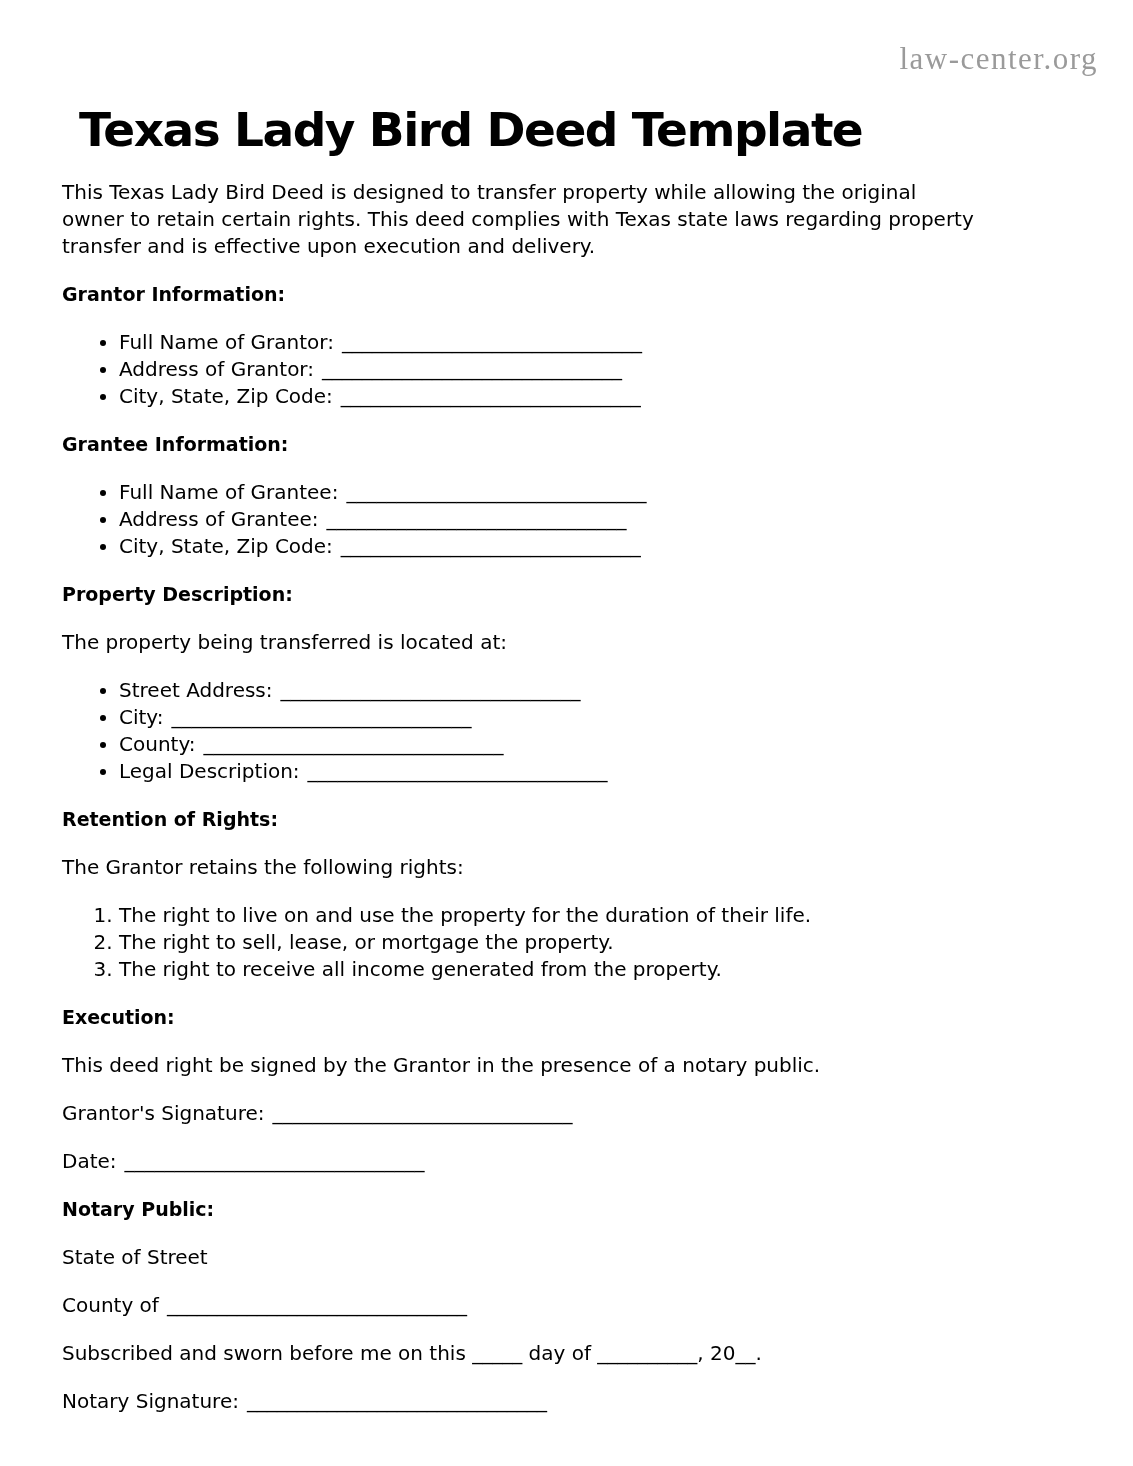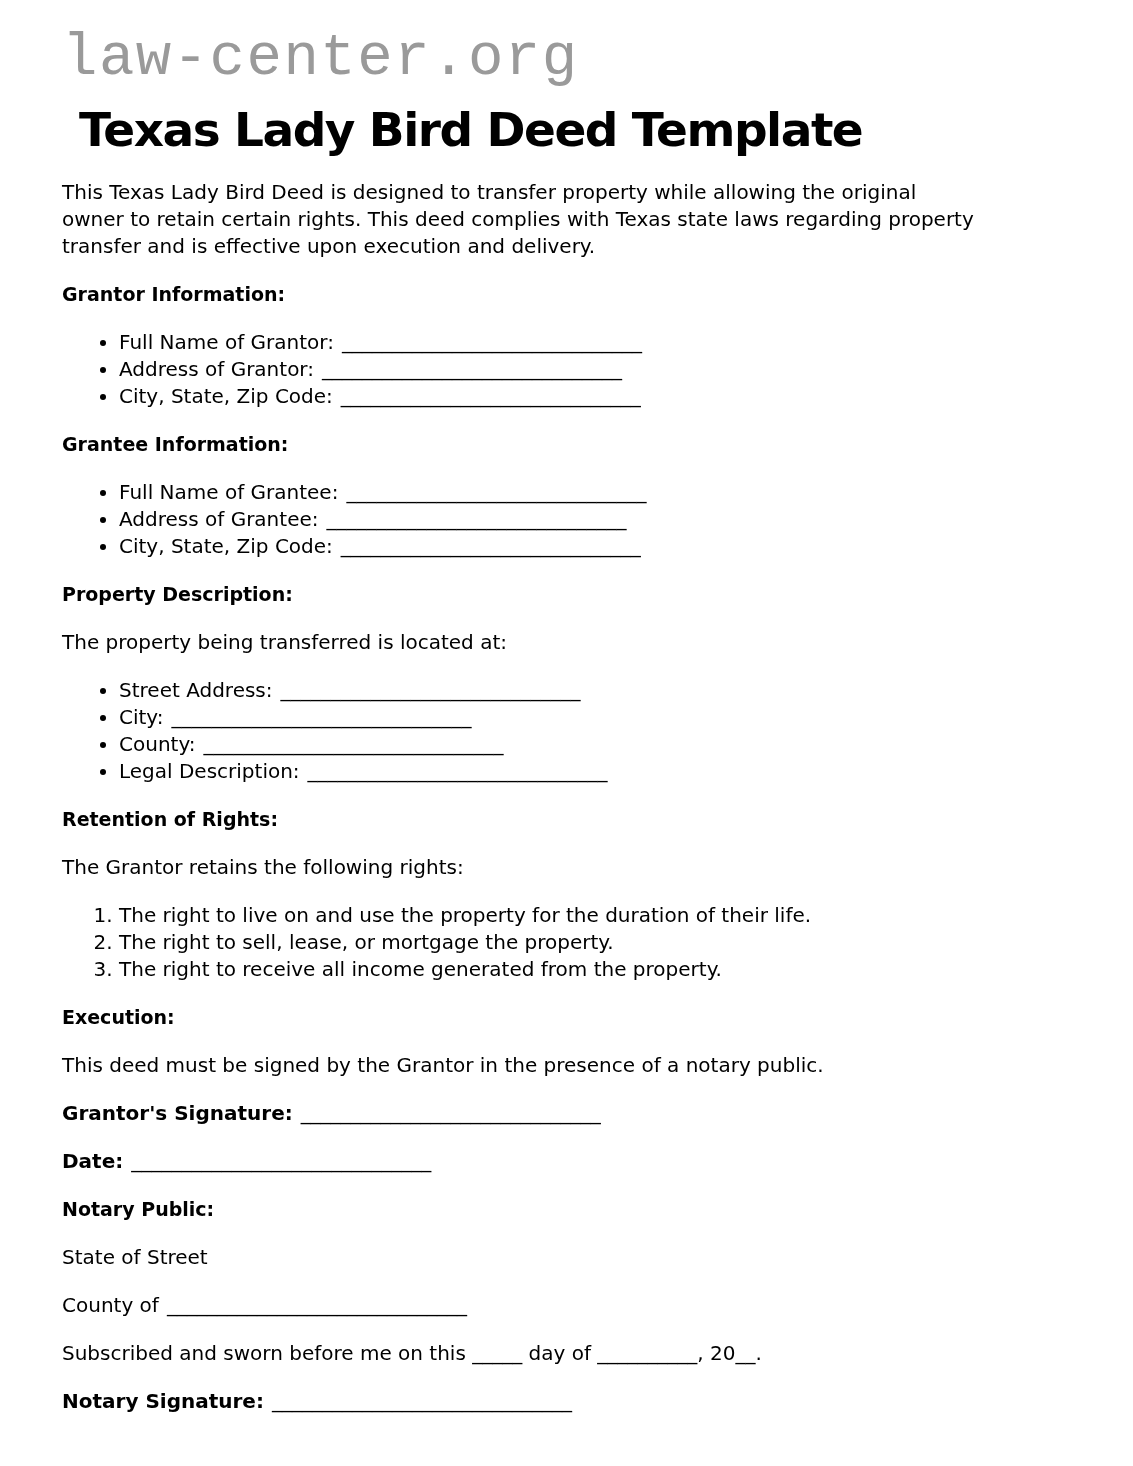--- a/index.html
+++ b/index.html
@@ -12,22 +12,23 @@
     padding: 33px 63px 40px 62px;
     background: #ffffff;
     font-family: "DejaVu Sans", "Liberation Sans", sans-serif;
     font-size: 20px;
     line-height: 27px;
     color: #000000;
   }
   .pg > * { margin: 21px 0; }
   .site {
     margin: 0 -28px 0 0;
-    font-family: Liberation Mono, monospace;
-    font-size: 59px;
+    text-align: right;
+    font-family: Liberation Serif, serif;
+    font-size: 31px;
     line-height: 52px;
     letter-spacing: 1.5px;
     color: #9a9a9a;
     white-space: nowrap;
   }
   h1.title {
     margin: 17px;
     font-size: 47px;
     line-height: 56px;
     font-weight: 700;
@@ -37,21 +38,21 @@
   h2.sec {
     font-size: 19px;
     line-height: 27px;
     font-weight: 700;
   }
   p { font-size: 20px; line-height: 27px; }
   .ln { display: block; }
   ul.blist, ol.nlist { padding-left: 57px; }
   ul.blist li, ol.nlist li { margin: 0; padding: 0; }
   .blank { margin-left: 8px; font-weight: 400; white-space: nowrap; }
-  .sig strong { font-weight: 700; }
+  .sig strong { font-weight: 400; }
 </style>
 </head>
 <body>
 
 <div class="pg">
 
   <div class="site">law-center.org</div>
 
   <h1 class="title">Texas Lady Bird Deed Template</h1>
 
@@ -86,21 +87,21 @@
 
   <h2 class="sec">Retention of Rights:</h2>
   <p>The Grantor retains the following rights:</p>
   <ol class="nlist">
     <li>The right to live on and use the property for the duration of their life.</li>
     <li>The right to sell, lease, or mortgage the property.</li>
     <li>The right to receive all income generated from the property.</li>
   </ol>
 
   <h2 class="sec">Execution:</h2>
-  <p>This deed must be signed by the Grantor in the presence of a notary public.</p>
+  <p>This deed right be signed by the Grantor in the presence of a notary public.</p>
 
   <p class="sig"><strong>Grantor's Signature:</strong><span class="blank">______________________________</span></p>
 
   <p class="sig"><strong>Date:</strong><span class="blank">______________________________</span></p>
 
   <h2 class="sec">Notary Public:</h2>
   <p>State of Street</p>
   <p><span>County of</span><span class="blank">______________________________</span></p>
   <p>Subscribed and sworn before me on this _____ day of __________, 20__.</p>
   <p class="sig"><strong>Notary Signature:</strong><span class="blank">______________________________</span></p>

